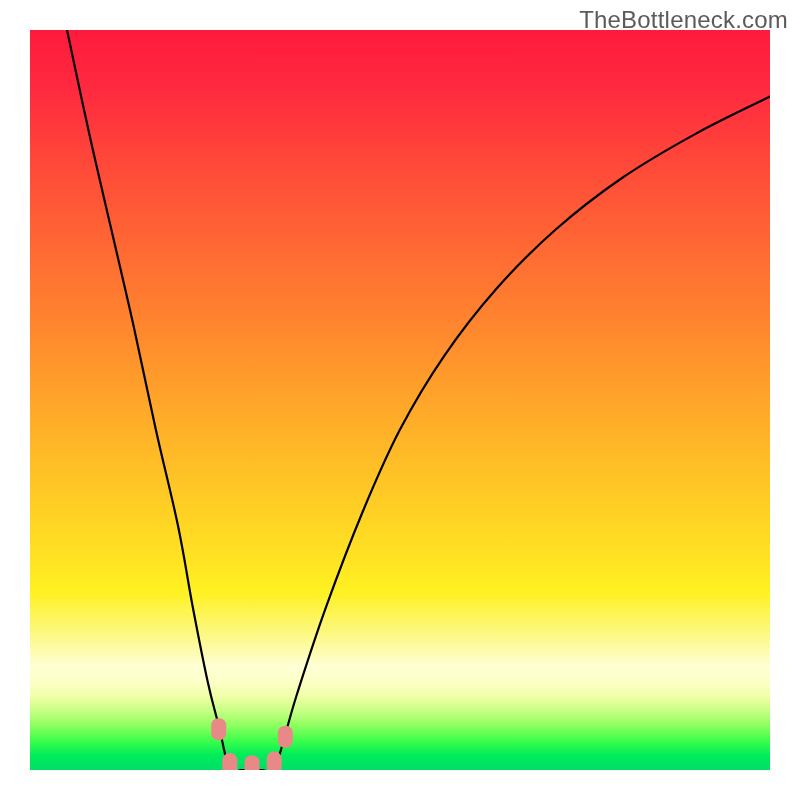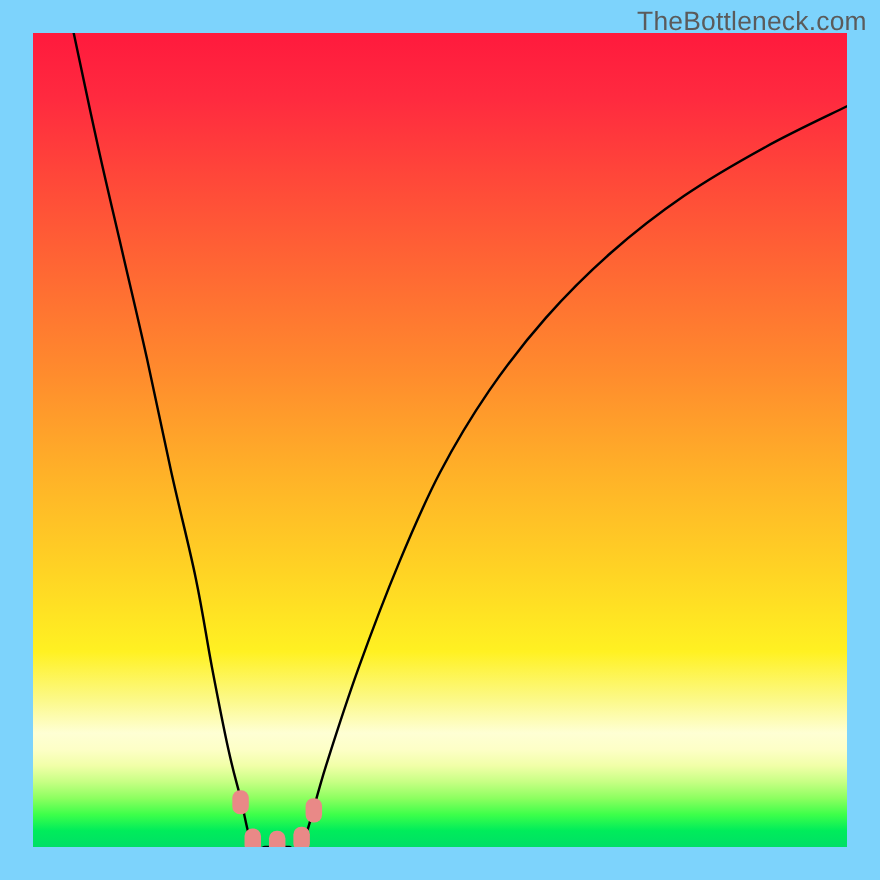--- a/index.html
+++ b/index.html
@@ -8,21 +8,21 @@
     width: 800px;
     height: 800px;
     overflow: hidden;
     background: #000;
     font-family: Arial, Helvetica, sans-serif;
   }
   .frame {
     position: relative;
     width: 800px;
     height: 800px;
-    background: #7dd3fc;
+    background: #ffffff;
   }
   .watermark {
     position: absolute;
     top: 6px;
     right: 12px;
     color: #5b5b5b;
     font-size: 24px;
     font-weight: 400;
     letter-spacing: 0.2px;
     z-index: 10;

